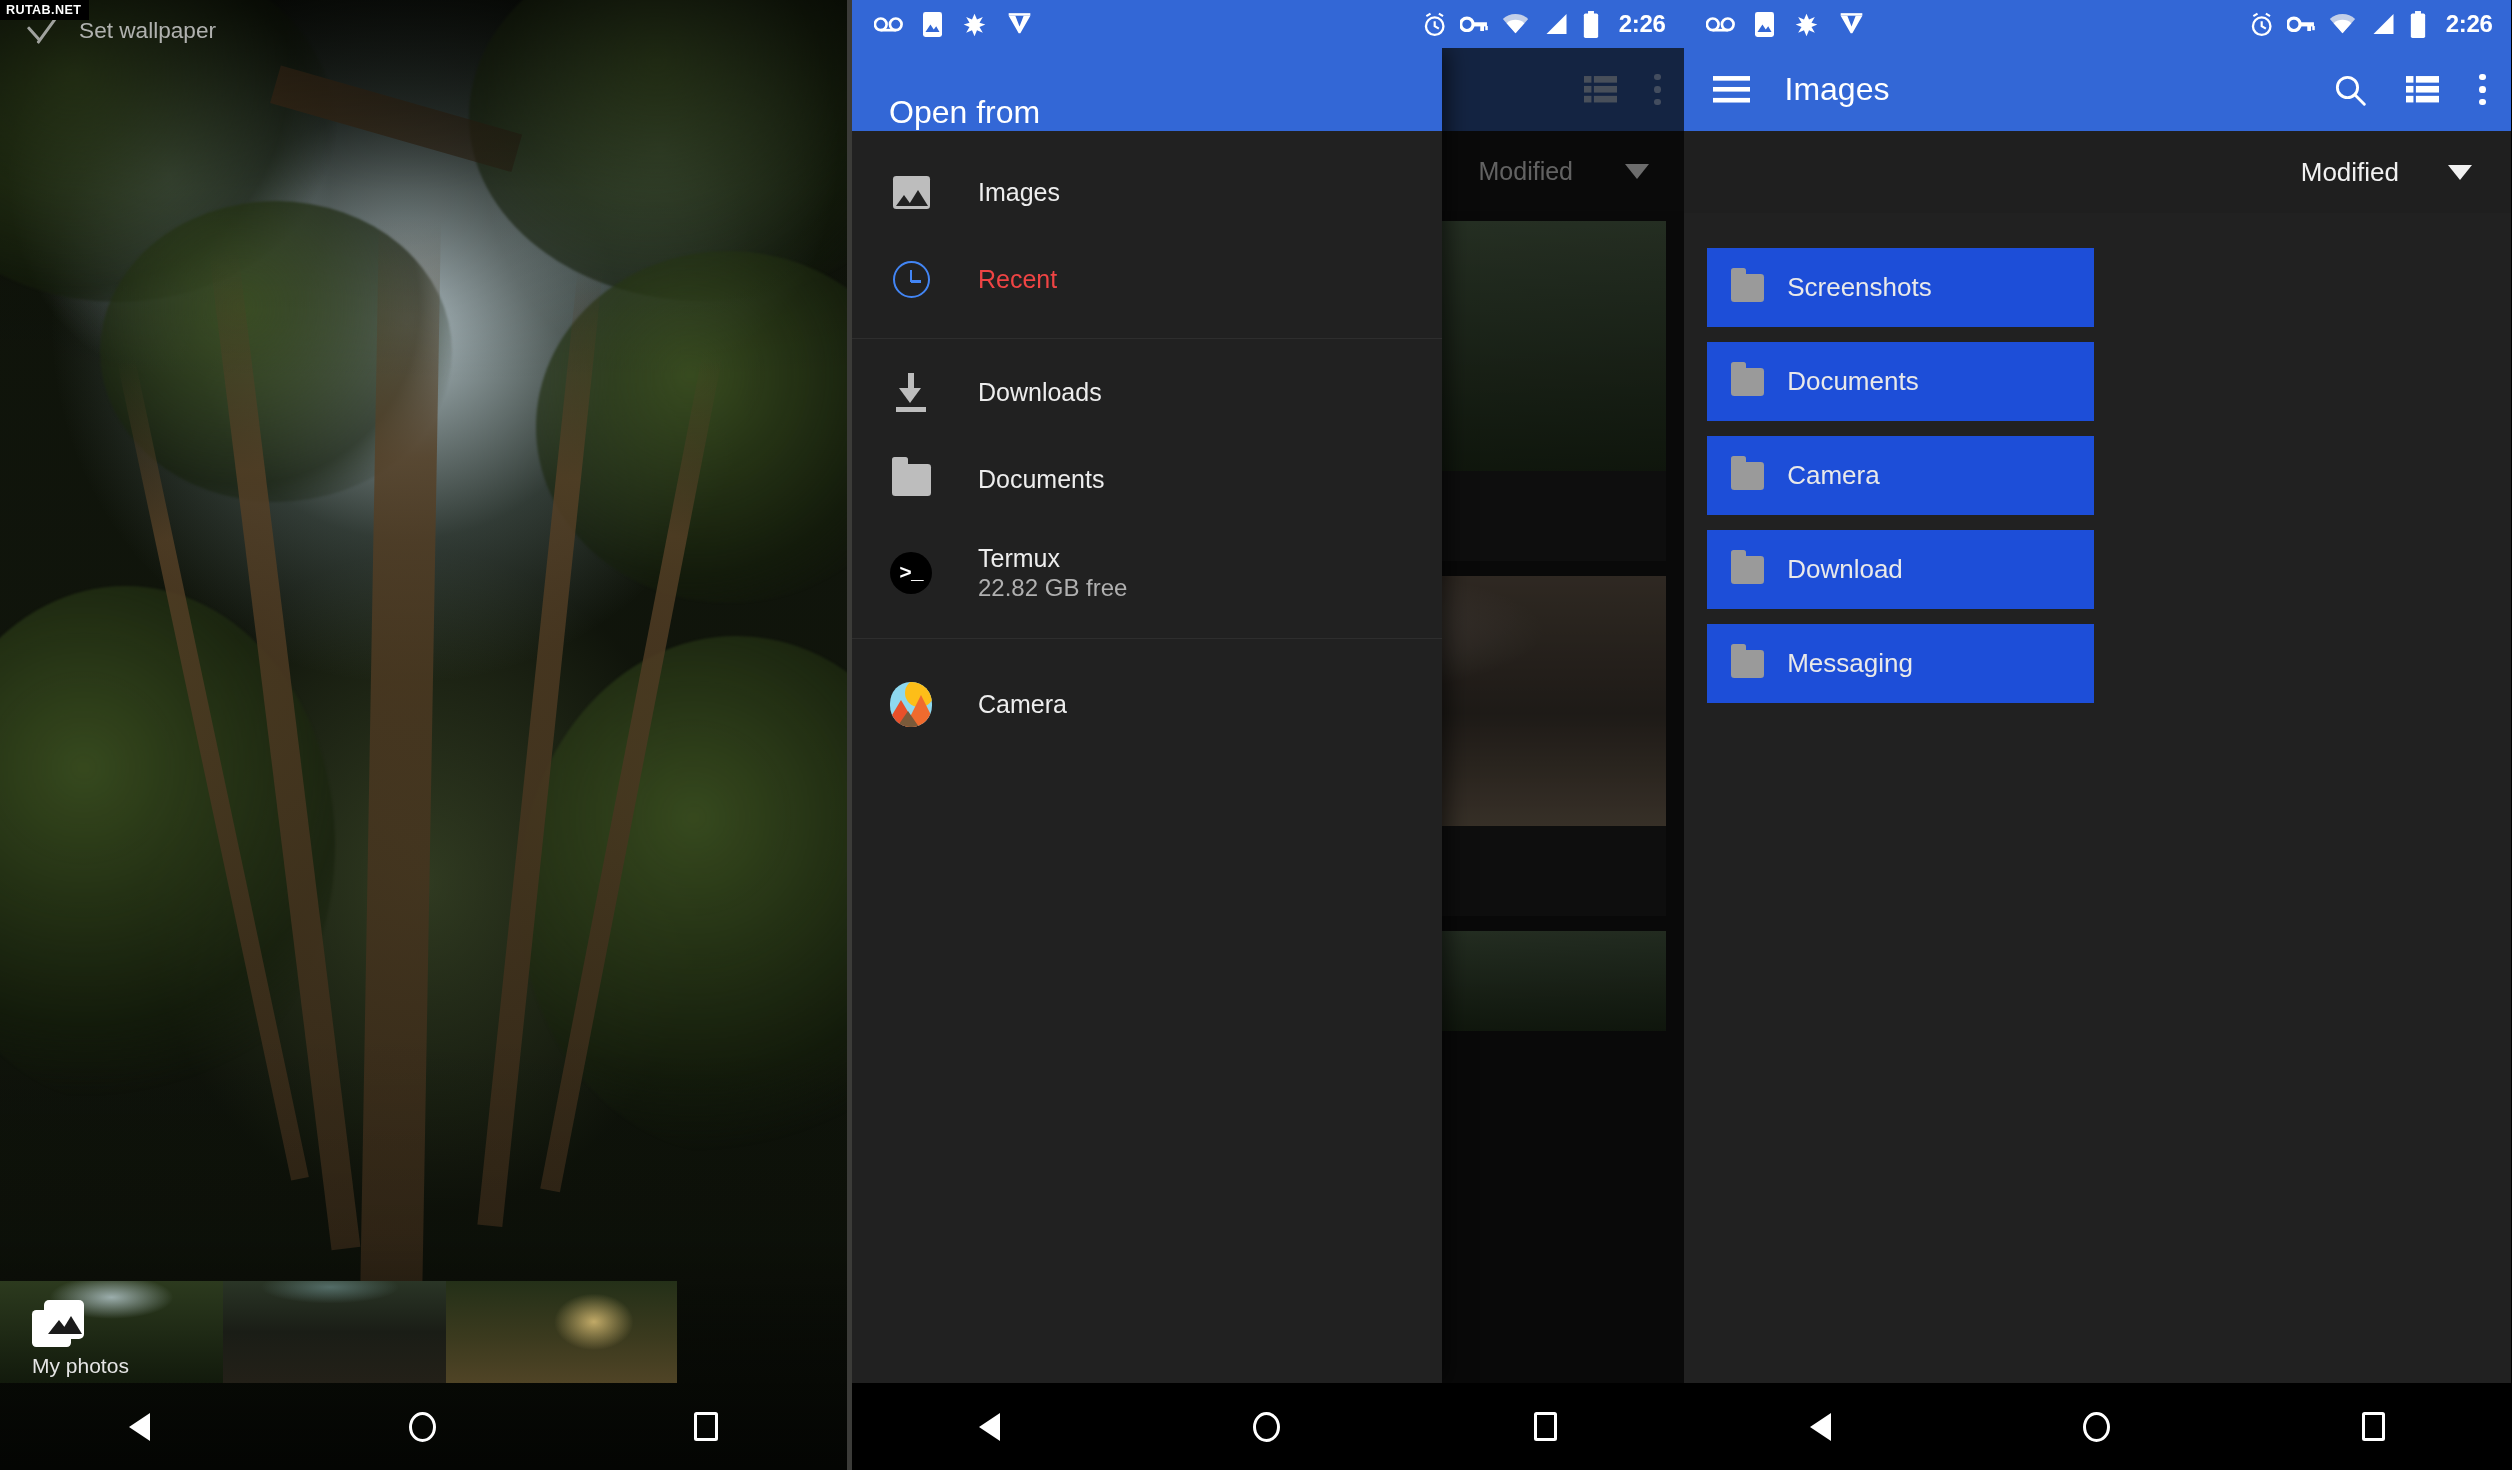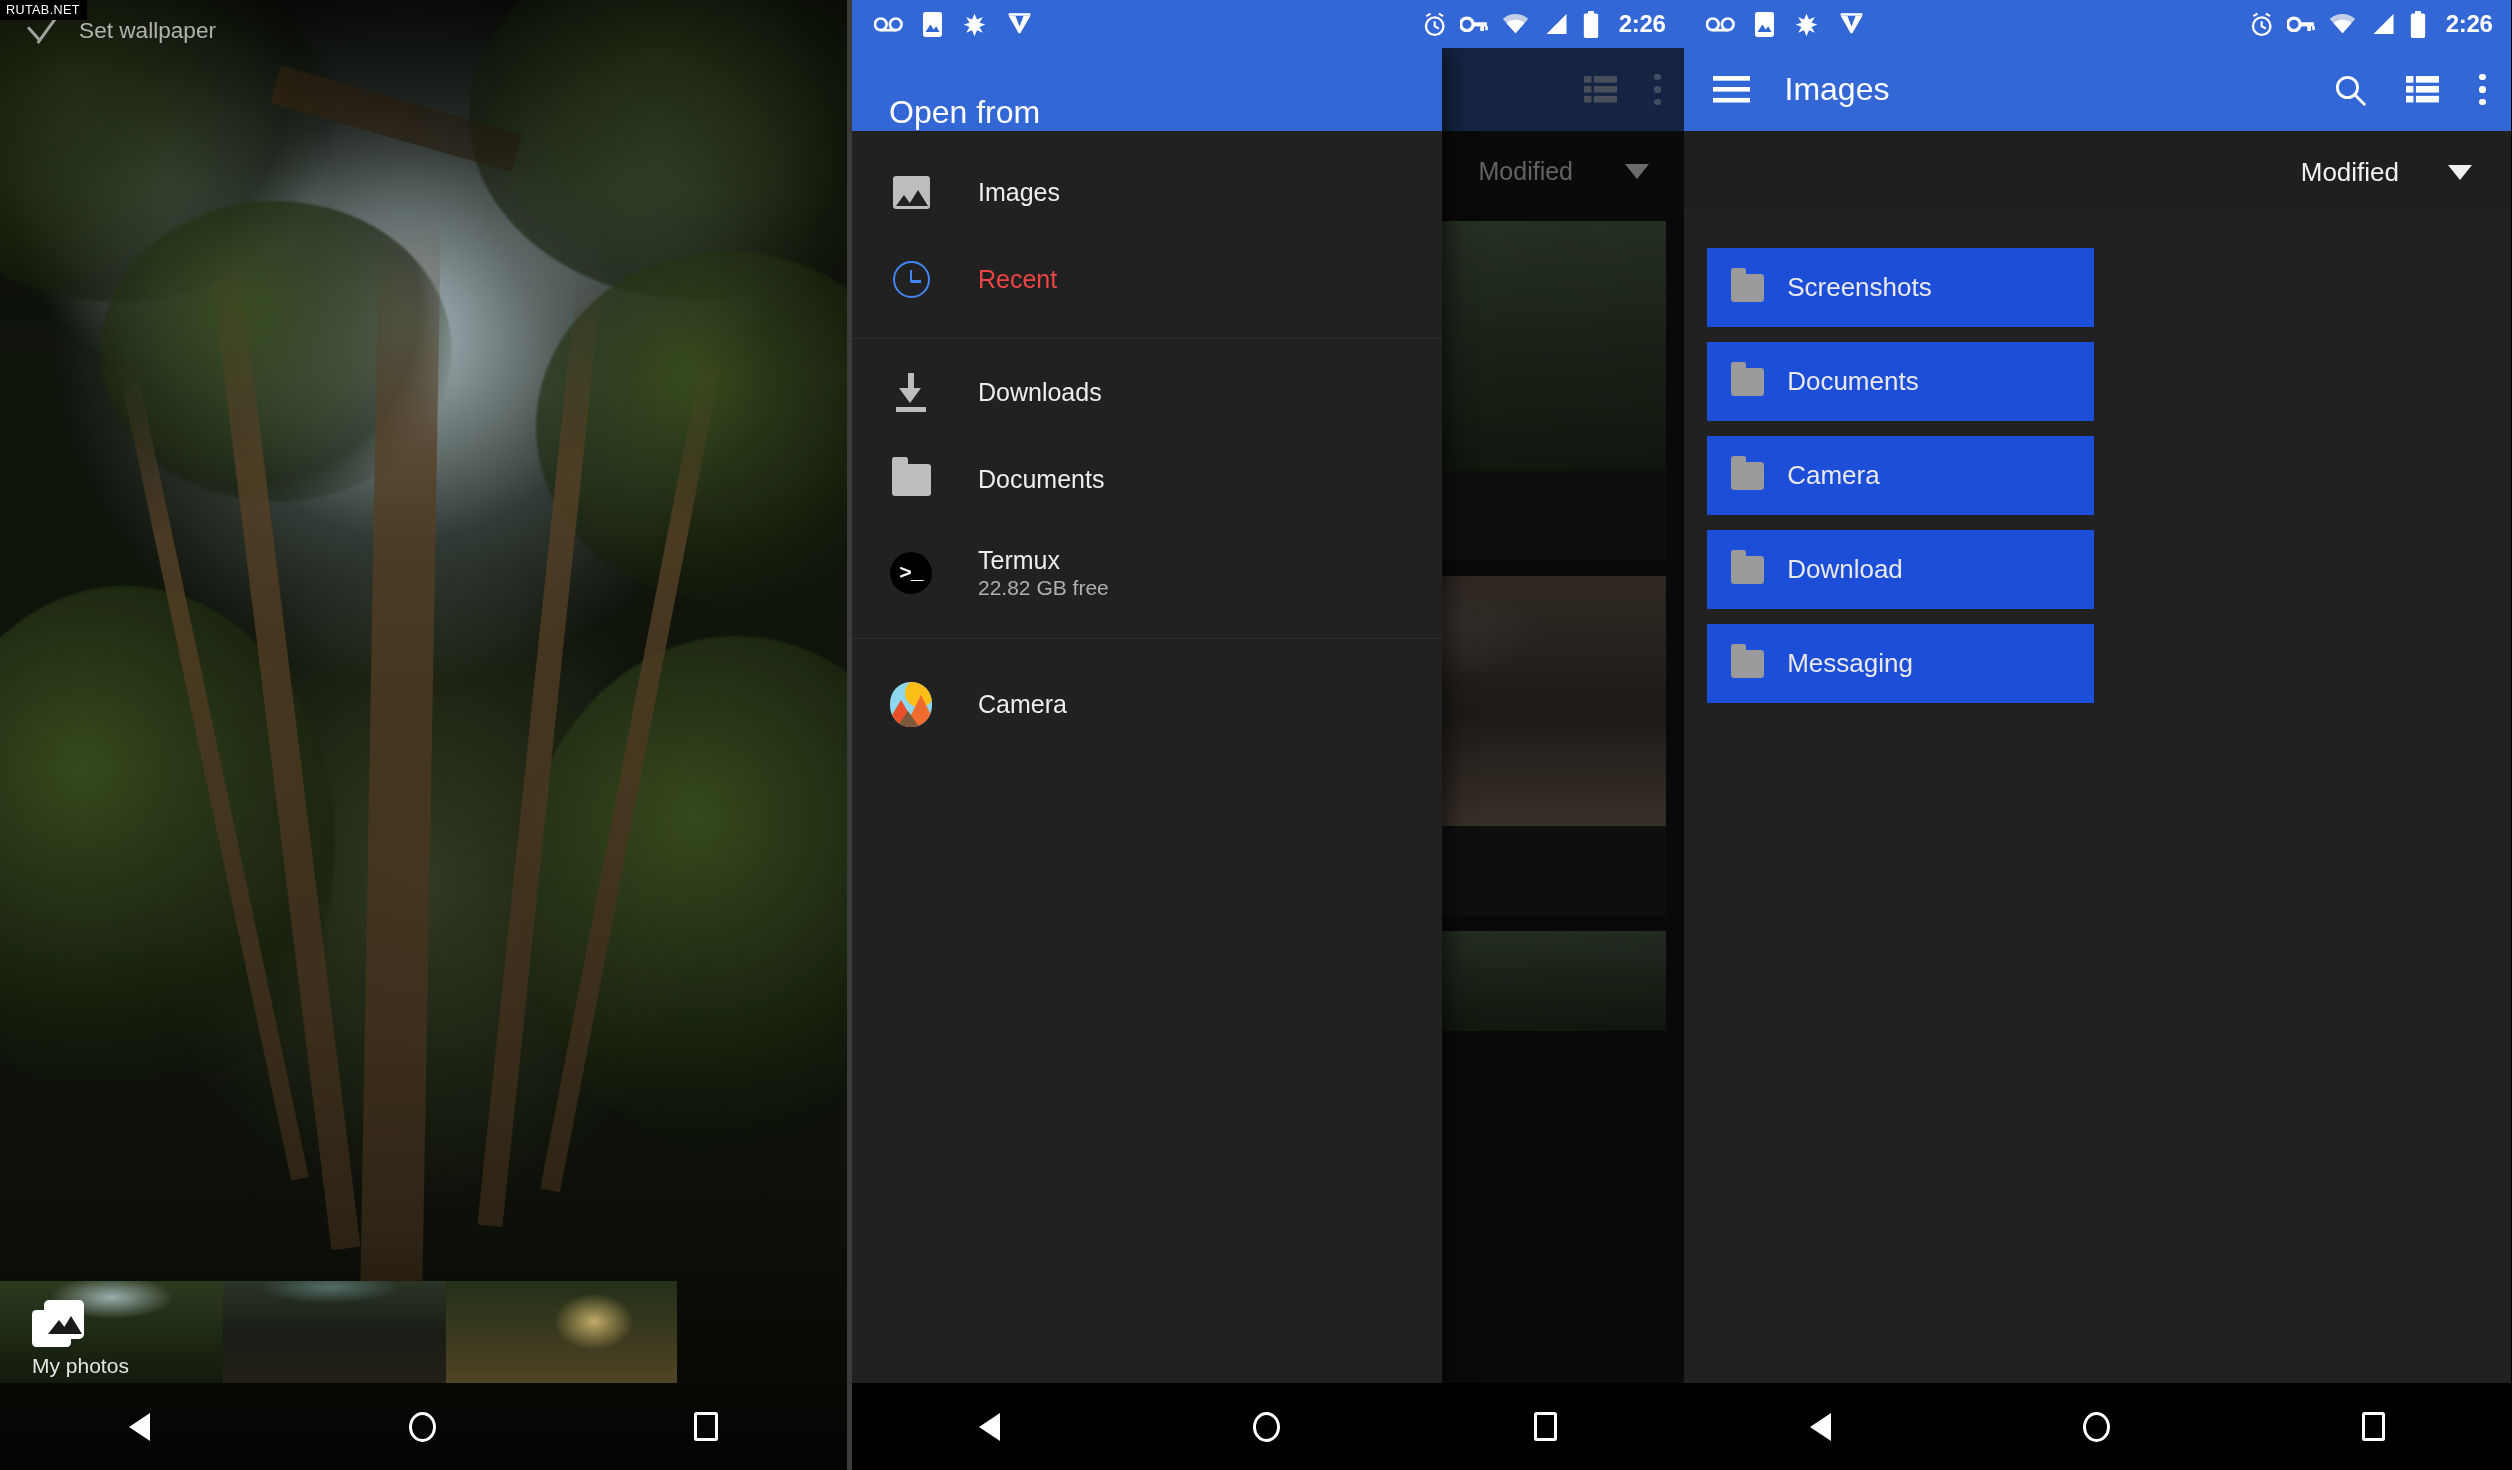--- a/index.html
+++ b/index.html
@@ -30,21 +30,21 @@
     filter: blur(0.8px);
   }
   .darkveil { position:absolute; inset:0;
     background:
       linear-gradient(180deg, rgba(0,0,0,.62) 0%, rgba(0,0,0,.15) 13%, rgba(0,0,0,0) 26%),
       linear-gradient(0deg, rgba(0,0,0,.72) 0%, rgba(0,0,0,.12) 16%, rgba(0,0,0,0) 30%);
   }
   .watermark {
     position:absolute; left:0; top:0;
     background:#000; color:#fff;
-    font-size:12.6px; font-weight:normal; letter-spacing:0.4px;
+    font-size:12.6px; font-weight:bold; letter-spacing:0.4px;
     padding:2.5px 7.5px 3.3px 5.9px;
     z-index:9;
   }
   .setwall {
     position:absolute; left:23.4px; top:16.7px; z-index:8;
     display:flex; align-items:center; gap:16.7px;
   }
   .setwall .chk { width:39px; height:28.5px; position:relative; opacity:.75; }
   .setwall .chk:before, .setwall .chk:after {
     content:""; position:absolute; background:#cfcfcf; border-radius:0.8px;
@@ -130,21 +130,21 @@
   .drawer-header { height:83px; background:#3367d6; display:flex; align-items:flex-end; padding-left:37px; }
   .drawer-title { color:#fff; font-size:32px; }
   .drawer-list { flex:1; overflow:hidden; padding-top:8.4px; }
   .dgroup { border-bottom:1.7px solid #2e2e2e; padding:10px 0 15px 0; }
   .dgroup:last-child { border-bottom:none; }
   .ditem { display:flex; align-items:center; height:87px; padding-left:37px; }
   .ditem .dicon { width:44px; height:44px; display:flex; align-items:center; justify-content:center; flex:0 0 44px; }
   .ditem .dtxt { margin-left:45px; }
   .ditem .dlabel { color:#ededed; font-size:25px; }
   .ditem .dlabel.accent { color:#ef4444;text-align:center; }
-  .ditem .dsub { color:#b0b0b0; font-size:21px; margin-top:1px; }
+  .ditem .dsub { color:#b0b0b0; font-size:24px; margin-top:1px; }
   .ditem.two { height:100px; }
 
   
   .ic-photo { width:37px; height:33px; background:#bdbdbd; border-radius:3.3px; position:relative; overflow:hidden; }
   .ic-photo:after { content:""; position:absolute; left:3.3px; bottom:3.3px; width:0;height:0;
     border-left:8.4px solid transparent;border-right:8.4px solid transparent;border-bottom:11.7px solid #212121; }
   .ic-photo:before { content:""; position:absolute; left:15px; bottom:3.3px; width:0;height:0;
     border-left:10px solid transparent;border-right:10px solid transparent;border-bottom:16px solid #212121; }
   .ic-clock { width:37px; height:37px; border:2.5px solid #4285f4; border-radius:50%; position:relative; }
   .ic-clock:before { content:""; position:absolute; left:15px; top:6.7px; width:2.5px; height:11.7px; background:#4285f4; }

